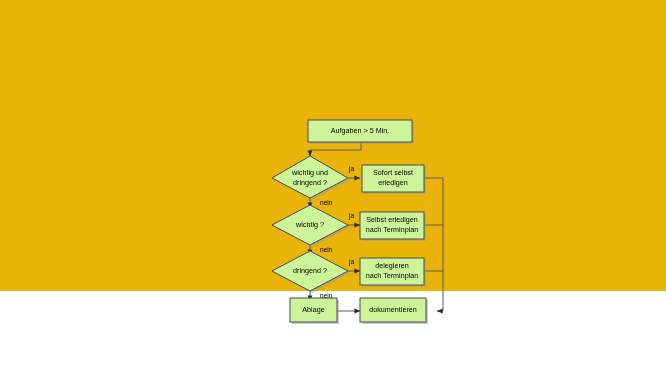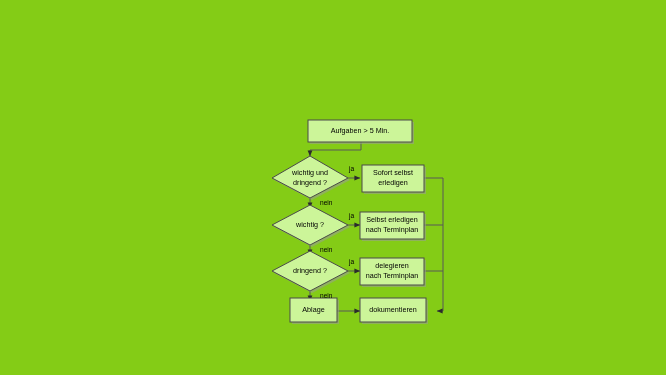--- a/index.html
+++ b/index.html
@@ -1,18 +1,18 @@
 <!DOCTYPE html>
 <html><head>
 <meta charset="utf-8">
 <style>
   html,body{margin:0;padding:0;background:#ffffff;}
   body{width:666px;height:375px;overflow:hidden;
        font-family:"Liberation Sans","DejaVu Sans",sans-serif;}
-  #stage{position:relative;width:666px;height:375px;background:#84cc16;}
+  #stage{position:relative;width:666px;height:291px;background:#eab308;}
   svg#flow{position:absolute;left:0;top:0;width:666px;height:375px;}
   .nodeText{font-family:"Liberation Sans","DejaVu Sans",sans-serif;
             font-size:7.2px;fill:#000;text-anchor:middle;dominant-baseline:middle;}
   .edgeLabel{font-family:"Liberation Sans","DejaVu Sans",sans-serif;
              font-size:6.6px;fill:#000;text-anchor:start;dominant-baseline:middle;}
   .shape{stroke:#4a4a4a;stroke-width:1;}
   .shadow{fill:#9a9a9a;opacity:.55;}
   .link{stroke:#595959;stroke-width:1;fill:none;}
 </style>
 </head>

